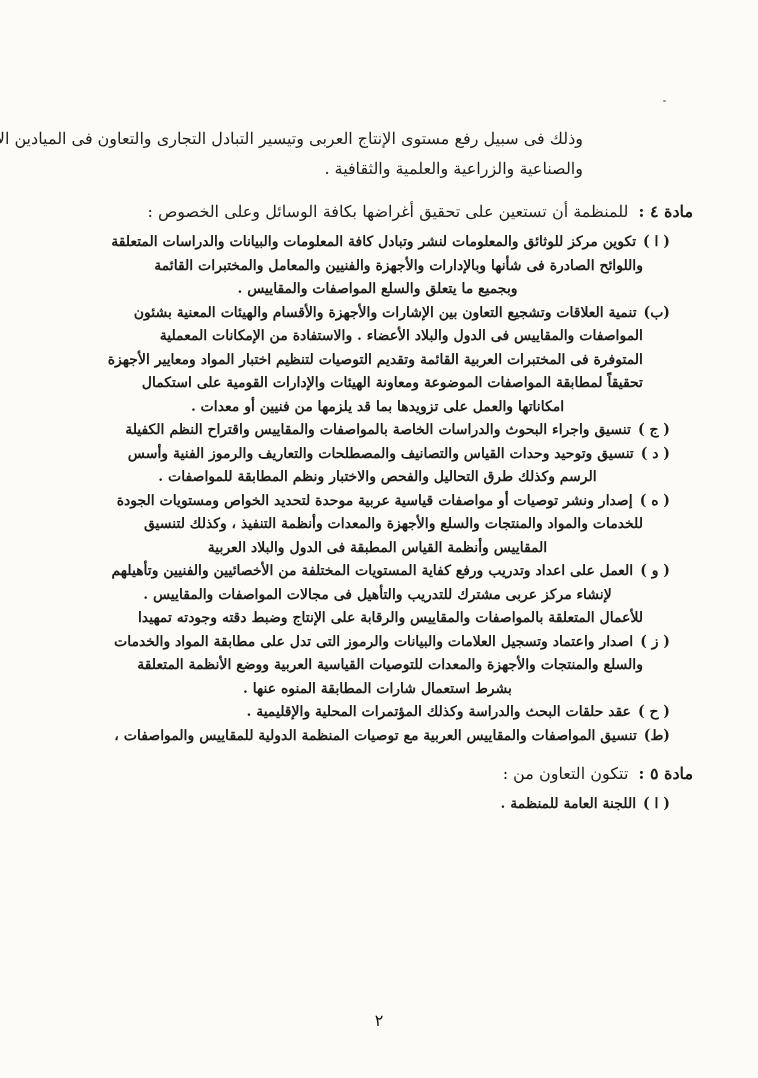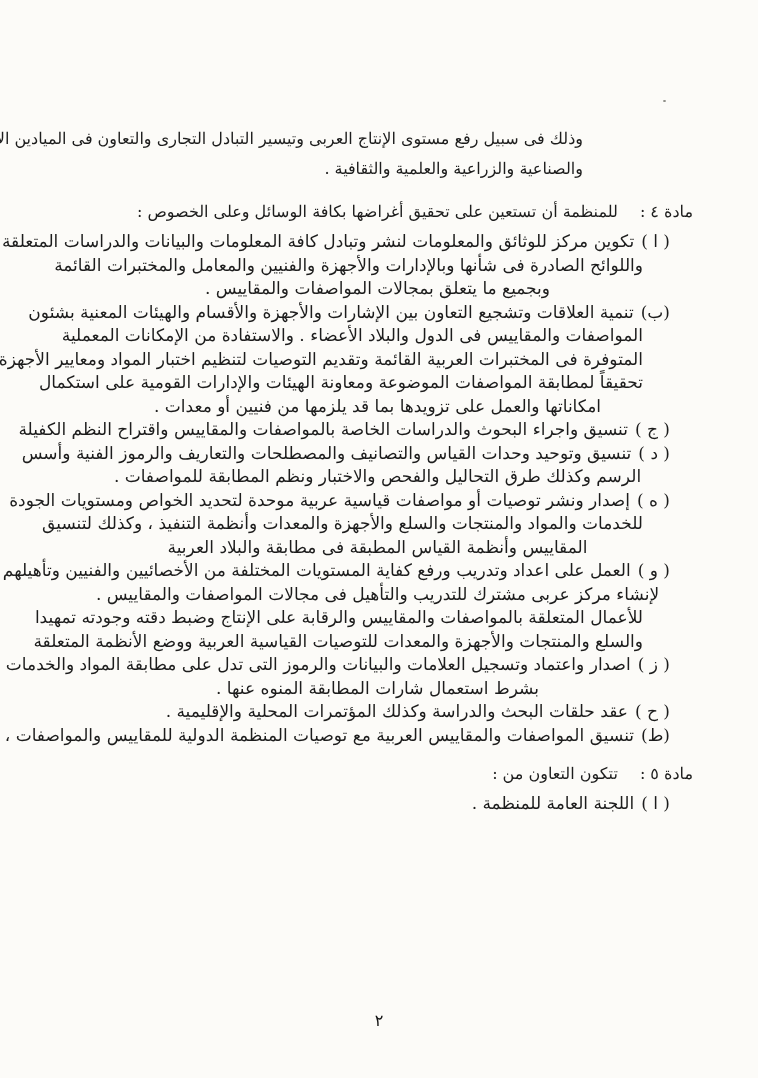--- a/index.html
+++ b/index.html
@@ -36,29 +36,30 @@
   }
   
   .heading {
     margin-top: 16px;
     font-size: 16px;
     line-height: 24px;
     text-align: right;
     white-space: nowrap;
   }
   .heading .label {
-    font-weight: normal;
-    margin-left: 22px;
+    font-weight: bold;
+    margin-left: 10px;
   }
   
   .items {
     margin-top: 6px;
     padding-right: 23px;
-    font-size: 17px;
+    font-size: 14px;
     line-height: 23.5px;
+    font-weight: bold;
   }
   .item .marker {
     margin-left: 7px;
   }
   .item .cont {
     padding-right: 27px;
   }
   .item .center {
     text-align: center;
     padding-right: 0;
@@ -102,21 +103,21 @@
 
     <div class="heading">
       <span class="label">مادة ٤ :</span><span>للمنظمة أن تستعين على تحقيق أغراضها بكافة الوسائل وعلى الخصوص :</span>
     </div>
 
     <div class="items">
 
       <div class="item">
         <div class="line"><span class="marker">( ا )</span><span>تكوين مركز للوثائق والمعلومات لنشر وتبادل كافة المعلومات والبيانات والدراسات المتعلقة</span></div>
         <div class="line cont">واللوائح الصادرة فى شأنها وبالإدارات والأجهزة والفنيين والمعامل والمختبرات القائمة</div>
-        <div class="line center">وبجميع ما يتعلق بمجالات المواصفات والمقاييس .</div>
+        <div class="line center">وبجميع ما يتعلق والسلع المواصفات والمقاييس .</div>
       </div>
 
       <div class="item">
         <div class="line"><span class="marker">(ب)</span><span>تنمية العلاقات وتشجيع التعاون بين الإشارات والأجهزة والأقسام والهيئات المعنية بشئون</span></div>
         <div class="line cont">المواصفات والمقاييس فى الدول والبلاد الأعضاء . والاستفادة من الإمكانات المعملية</div>
         <div class="line cont">المتوفرة فى المختبرات العربية القائمة وتقديم التوصيات لتنظيم اختبار المواد ومعايير الأجهزة</div>
         <div class="line cont">تحقيقاً لمطابقة المواصفات الموضوعة ومعاونة الهيئات والإدارات القومية على استكمال</div>
         <div class="line center">امكاناتها والعمل على تزويدها بما قد يلزمها من فنيين أو معدات .</div>
       </div>
 
@@ -125,32 +126,32 @@
       </div>
 
       <div class="item">
         <div class="line"><span class="marker">( د )</span><span>تنسيق وتوحيد وحدات القياس والتصانيف والمصطلحات والتعاريف والرموز الفنية وأسس</span></div>
         <div class="line center">الرسم وكذلك طرق التحاليل والفحص والاختبار ونظم المطابقة للمواصفات .</div>
       </div>
 
       <div class="item">
         <div class="line"><span class="marker">( ه )</span><span>إصدار ونشر توصيات أو مواصفات قياسية عربية موحدة لتحديد الخواص ومستويات الجودة</span></div>
         <div class="line cont">للخدمات والمواد والمنتجات والسلع والأجهزة والمعدات وأنظمة التنفيذ ، وكذلك لتنسيق</div>
-        <div class="line center">المقاييس وأنظمة القياس المطبقة فى مطابقة والبلاد العربية</div>
+        <div class="line center">المقاييس وأنظمة القياس المطبقة فى الدول والبلاد العربية</div>
       </div>
 
       <div class="item">
         <div class="line"><span class="marker">( و )</span><span>العمل على اعداد وتدريب ورفع كفاية المستويات المختلفة من الأخصائيين والفنيين وتأهيلهم</span></div>
         <div class="line center">لإنشاء مركز عربى مشترك للتدريب والتأهيل فى مجالات المواصفات والمقاييس .</div>
         <div class="line cont">للأعمال المتعلقة بالمواصفات والمقاييس والرقابة على الإنتاج وضبط دقته وجودته تمهيدا</div>
       </div>
 
       <div class="item">
+        <div class="line"><span class="marker">( ز )</span><span>اصدار واعتماد وتسجيل العلامات والبيانات والرموز التى تدل على مطابقة المواد والخدمات</span></div>
         <div class="line cont">والسلع والمنتجات والأجهزة والمعدات للتوصيات القياسية العربية ووضع الأنظمة المتعلقة</div>
-        <div class="line"><span class="marker">( ز )</span><span>اصدار واعتماد وتسجيل العلامات والبيانات والرموز التى تدل على مطابقة المواد والخدمات</span></div>
         <div class="line center">بشرط استعمال شارات المطابقة المنوه عنها .</div>
       </div>
 
       <div class="item">
         <div class="line"><span class="marker">( ح )</span><span>عقد حلقات البحث والدراسة وكذلك المؤتمرات المحلية والإقليمية .</span></div>
       </div>
 
       <div class="item">
         <div class="line"><span class="marker">(ط)</span><span>تنسيق المواصفات والمقاييس العربية مع توصيات المنظمة الدولية للمقاييس والمواصفات ،</span></div>
       </div>

